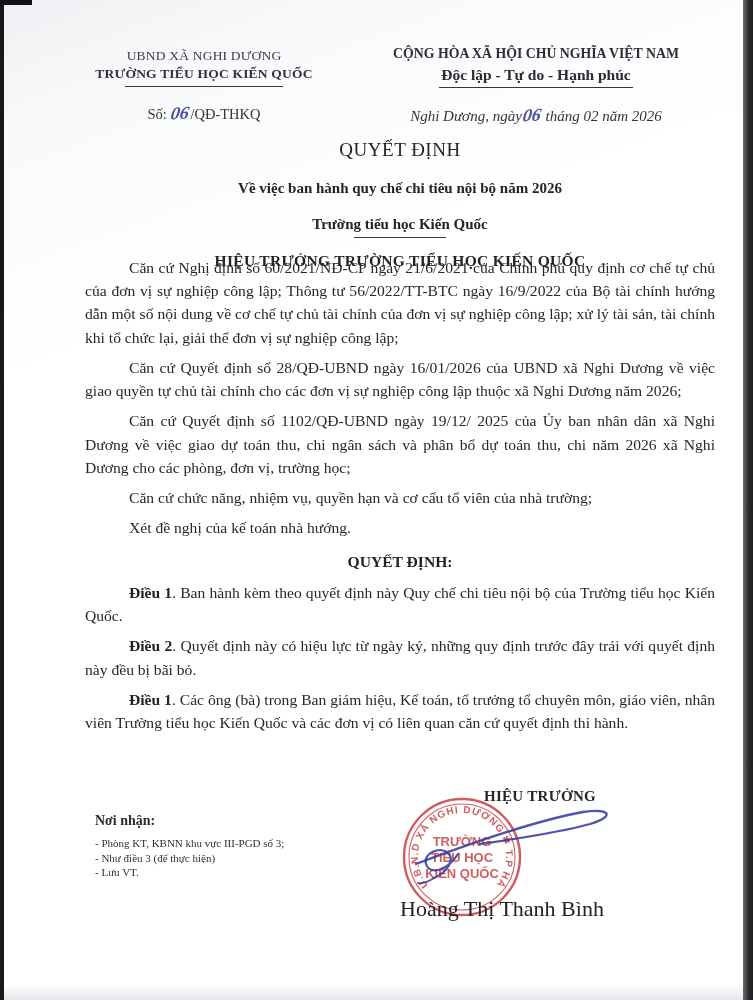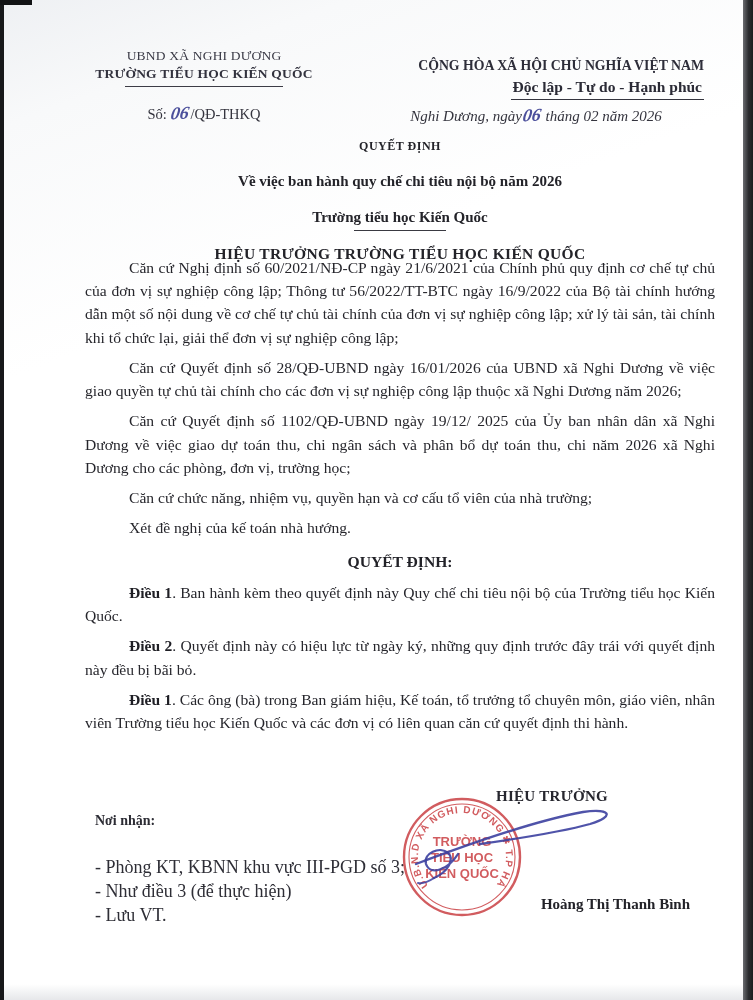--- a/index.html
+++ b/index.html
@@ -16,57 +16,57 @@
   
   .edge-left   { position:absolute; left:0; top:0; width:4px; height:1000px; background:#17181a; }
   .edge-right  { position:absolute; right:0; top:0; width:10px; height:1000px;
                  background:linear-gradient(to right, #6b6c70 0%, #2c2d30 55%, #1b1c1e 100%); }
   .corner-mark { position:absolute; left:0; top:0; width:32px; height:5px; background:#121315; }
   .bottom-shade{ position:absolute; left:4px; right:10px; bottom:0; height:16px;
                  background:linear-gradient(#ffffff00, #e6e7ea); }
 
   
   .hdr-left  { position:absolute; left:58px;  top:48px; width:292px; text-align:center; }
-  .hdr-right { position:absolute; left:368px; top:46px; width:336px; text-align:right;margin-top:12px; }
+  .hdr-right { position:absolute; left:368px; top:46px; width:336px; text-align:center; }
   .org-top   { font-size:13.5px; color:#3a3a46; letter-spacing:.2px; }
   .org-bot   { font-size:13.5px; font-weight:bold; color:#32323e; margin-top:2px; letter-spacing:.2px; }
   .org-rule  { width:158px; height:0; border-bottom:1.4px solid #3c3c46; margin:4px auto 0; }
   .nat-1     { font-size:13.8px; font-weight:bold; color:#2e2e3a; }
   .nat-2     { display:inline-block; font-size:15.5px; font-weight:bold; color:#2b2b36;
                border-bottom:1.6px solid #34343e; padding:1px 2px 3px; margin-top:3px; }
   .num-line  { position:absolute; left:58px;  top:104px; width:292px; text-align:center;
                font-size:14.5px; color:#34343e; }
   .date-line { position:absolute; left:368px; top:106px; width:336px; text-align:center;
                font-style:italic; font-size:15px; color:#34343e; }
   .handwrit  { display:inline-block; font-style:italic; font-weight:bold; color:#4b4f9b;
                font-size:18px; transform:skewX(-12deg) rotate(-3deg); line-height:1; padding:0 1px; }
 
   
   .title-blk { position:absolute; left:85px; top:139px; width:630px; text-align:center; color:#232329; }
-  .t-main { font-size:12px; font-weight:bold; letter-spacing:.5px; }
+  .t-main { font-size:19px; font-weight:normal; letter-spacing:.5px; }
   .t-sub  { font-size:15px; font-weight:bold; margin-top:19px; }
   .t-rule { width:92px; border-bottom:1.5px solid #3a3a42; margin:4px auto 0; }
   .t-auth { font-size:15.5px; font-weight:bold; margin-top:14px; letter-spacing:.3px; }
 
   
   .body-blk { position:absolute; left:85px; top:256px; width:630px;
               font-size:15.6px; line-height:1.49; text-align:justify; color:#26262c; }
   .body-blk p { text-indent:44px; margin-bottom:7px; }
   .decide-head { text-align:center; text-indent:0 !important; font-weight:bold; font-size:15.6px;
                  margin:10px 0 8px !important; color:#222228; }
   .art b { color:#1f1f25; }
 
   
   .recip-label { position:absolute; left:95px; top:813px; font-size:14px; font-weight:bold;
                  color:#2c2c34; }
-  .recip-list  { position:absolute; left:95px; top:856px; font-size:18px; line-height:1.32; color:#2e2e36; }
-  .signer-title{ position:absolute; left:432px; top:788px; width:240px; text-align:center;
+  .recip-list  { position:absolute; left:95px; top:836px; font-size:11px; line-height:1.32; color:#2e2e36; }
+  .signer-title{ position:absolute; left:420px; top:788px; width:240px; text-align:center;
                  font-size:15px; font-weight:bold; letter-spacing:.3px; color:#26262e; }
-  .signer-name { position:absolute; left:400px; top:896px; width:290px; text-align:right;
-                 font-size:15px; font-weight:bold; color:#222228; }
+  .signer-name { position:absolute; left:400px; top:896px; width:290px; text-align:left;
+                 font-size:22px; font-weight:normal; color:#222228; }
   .stamp-wrap  { position:absolute; left:387px; top:782px; width:150px; height:150px; opacity:.82; }
   .sig-wrap    { position:absolute; left:398px; top:792px; width:230px; height:100px; }
 </style>
 </head>
 <body>
 
 <div class="page">
 
   <div class="edge-left"></div>
   <div class="edge-right"></div>

